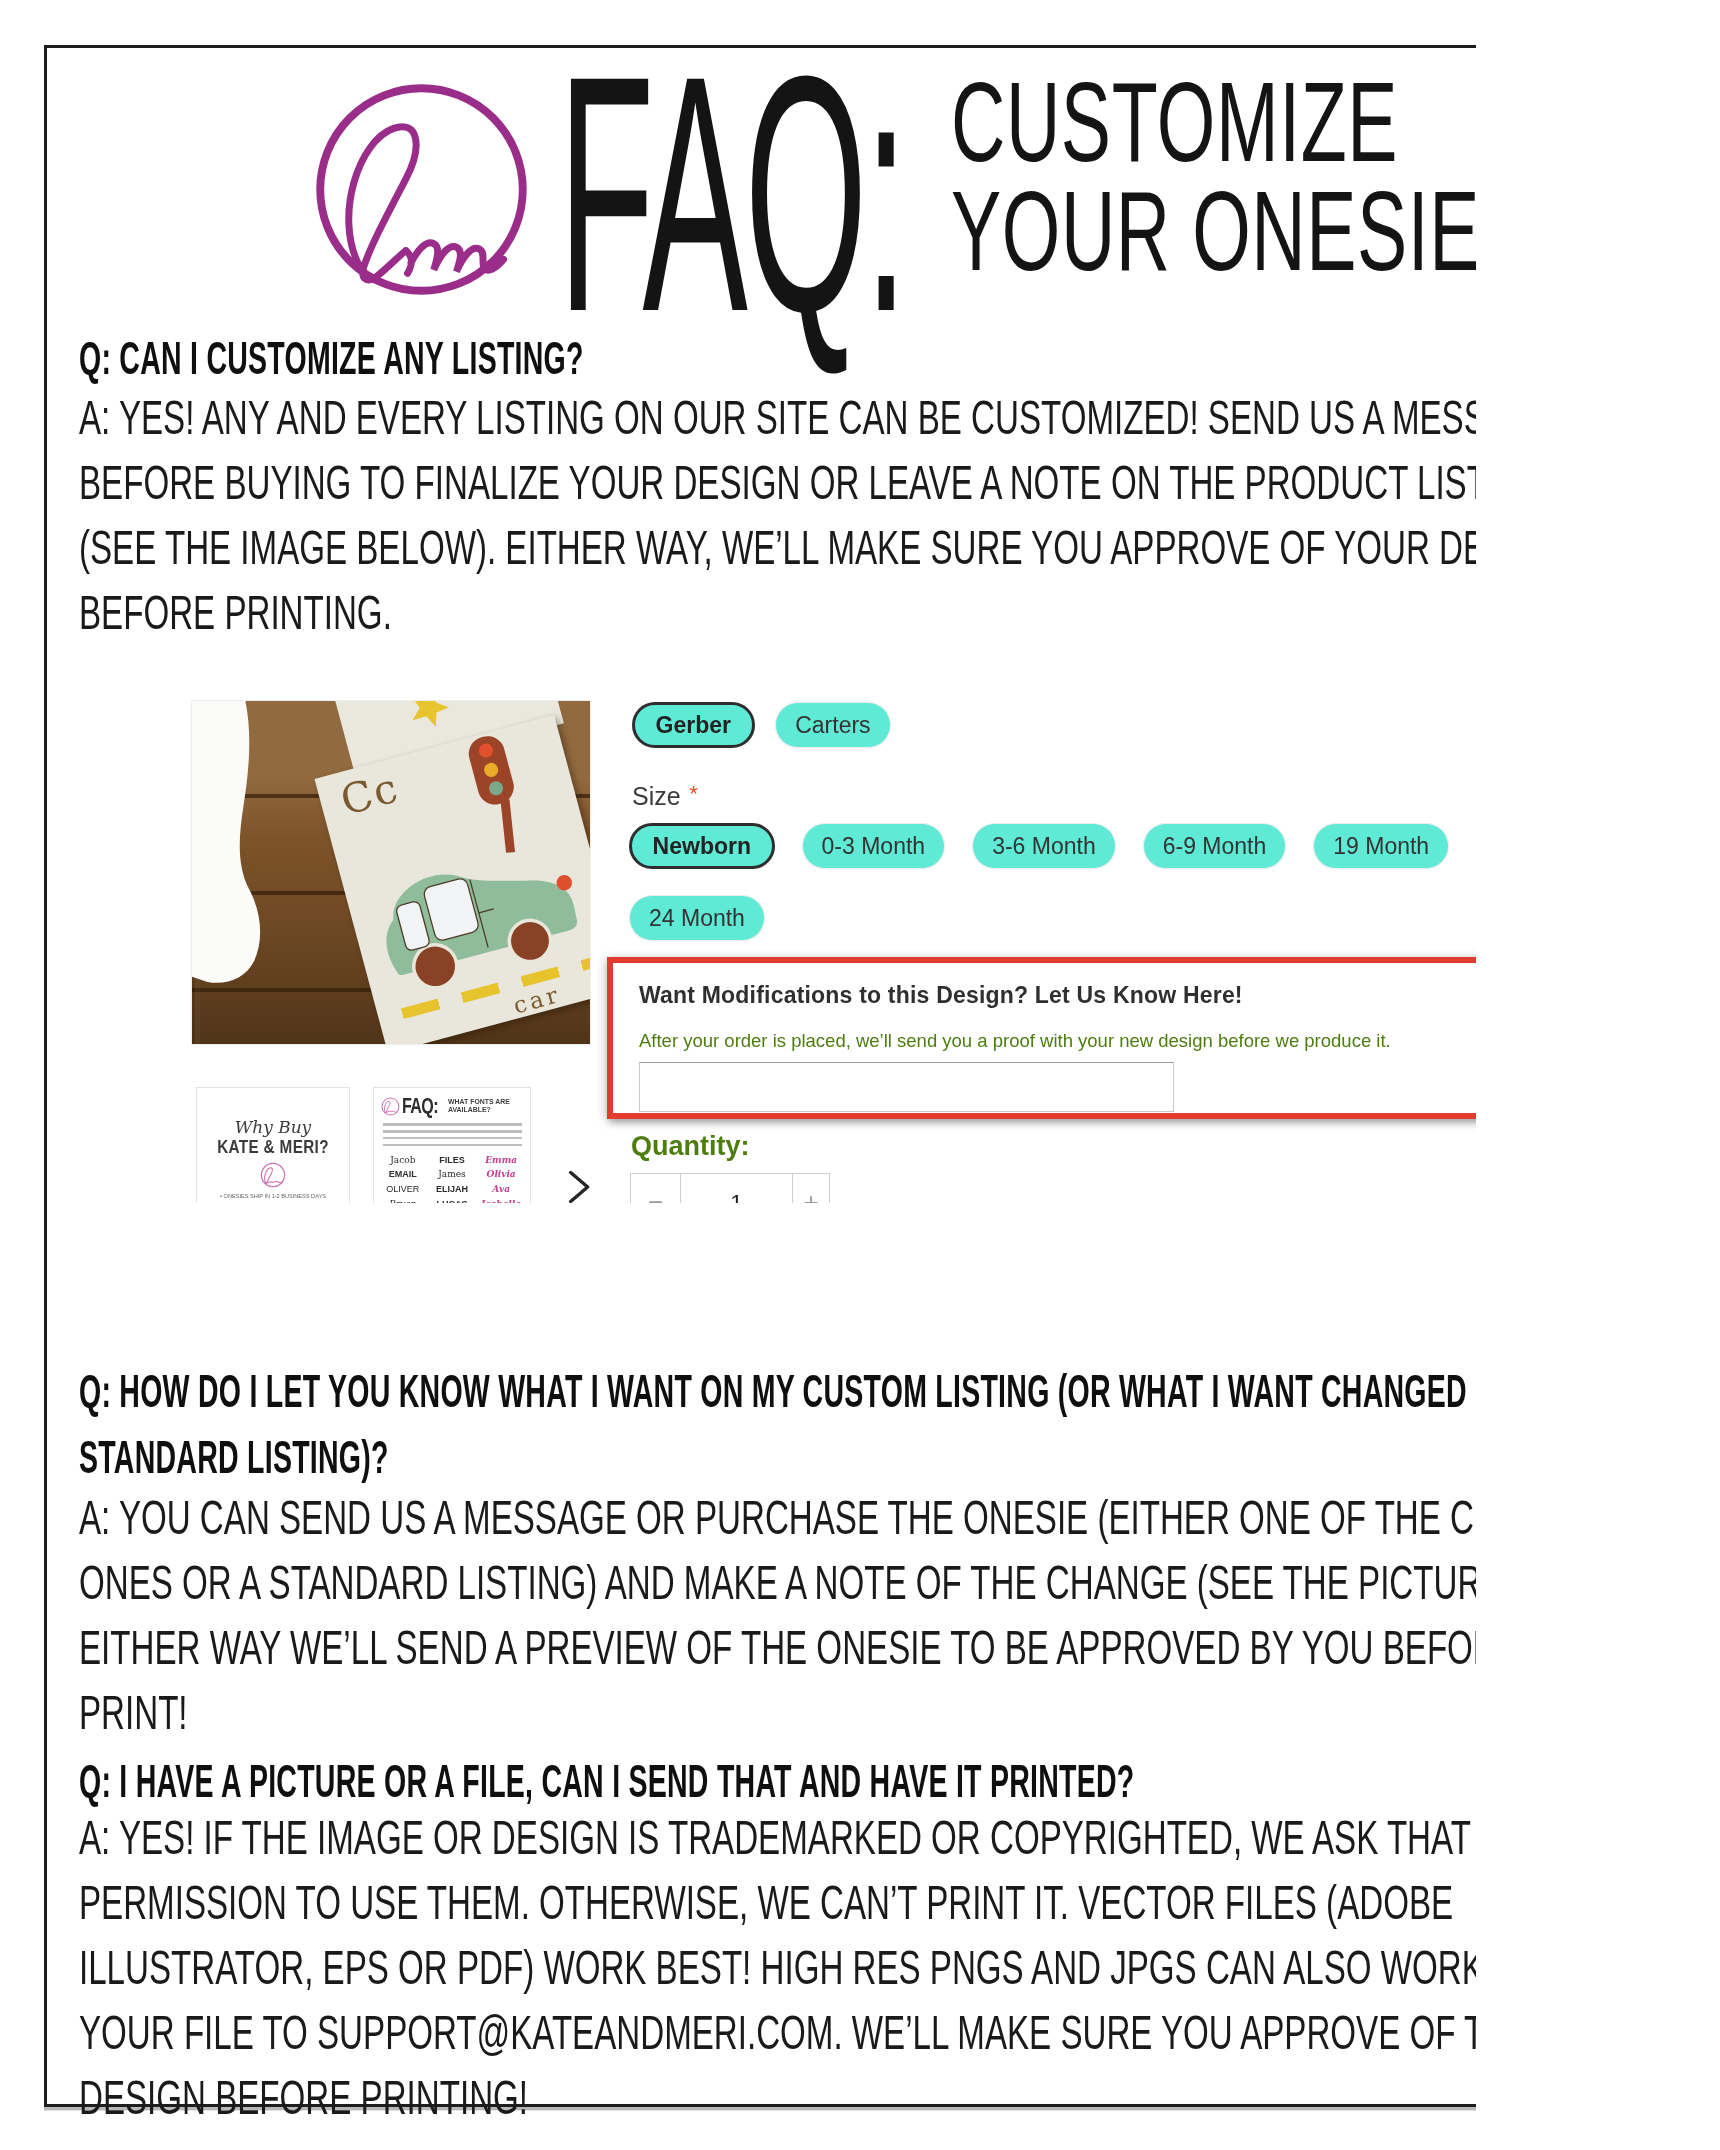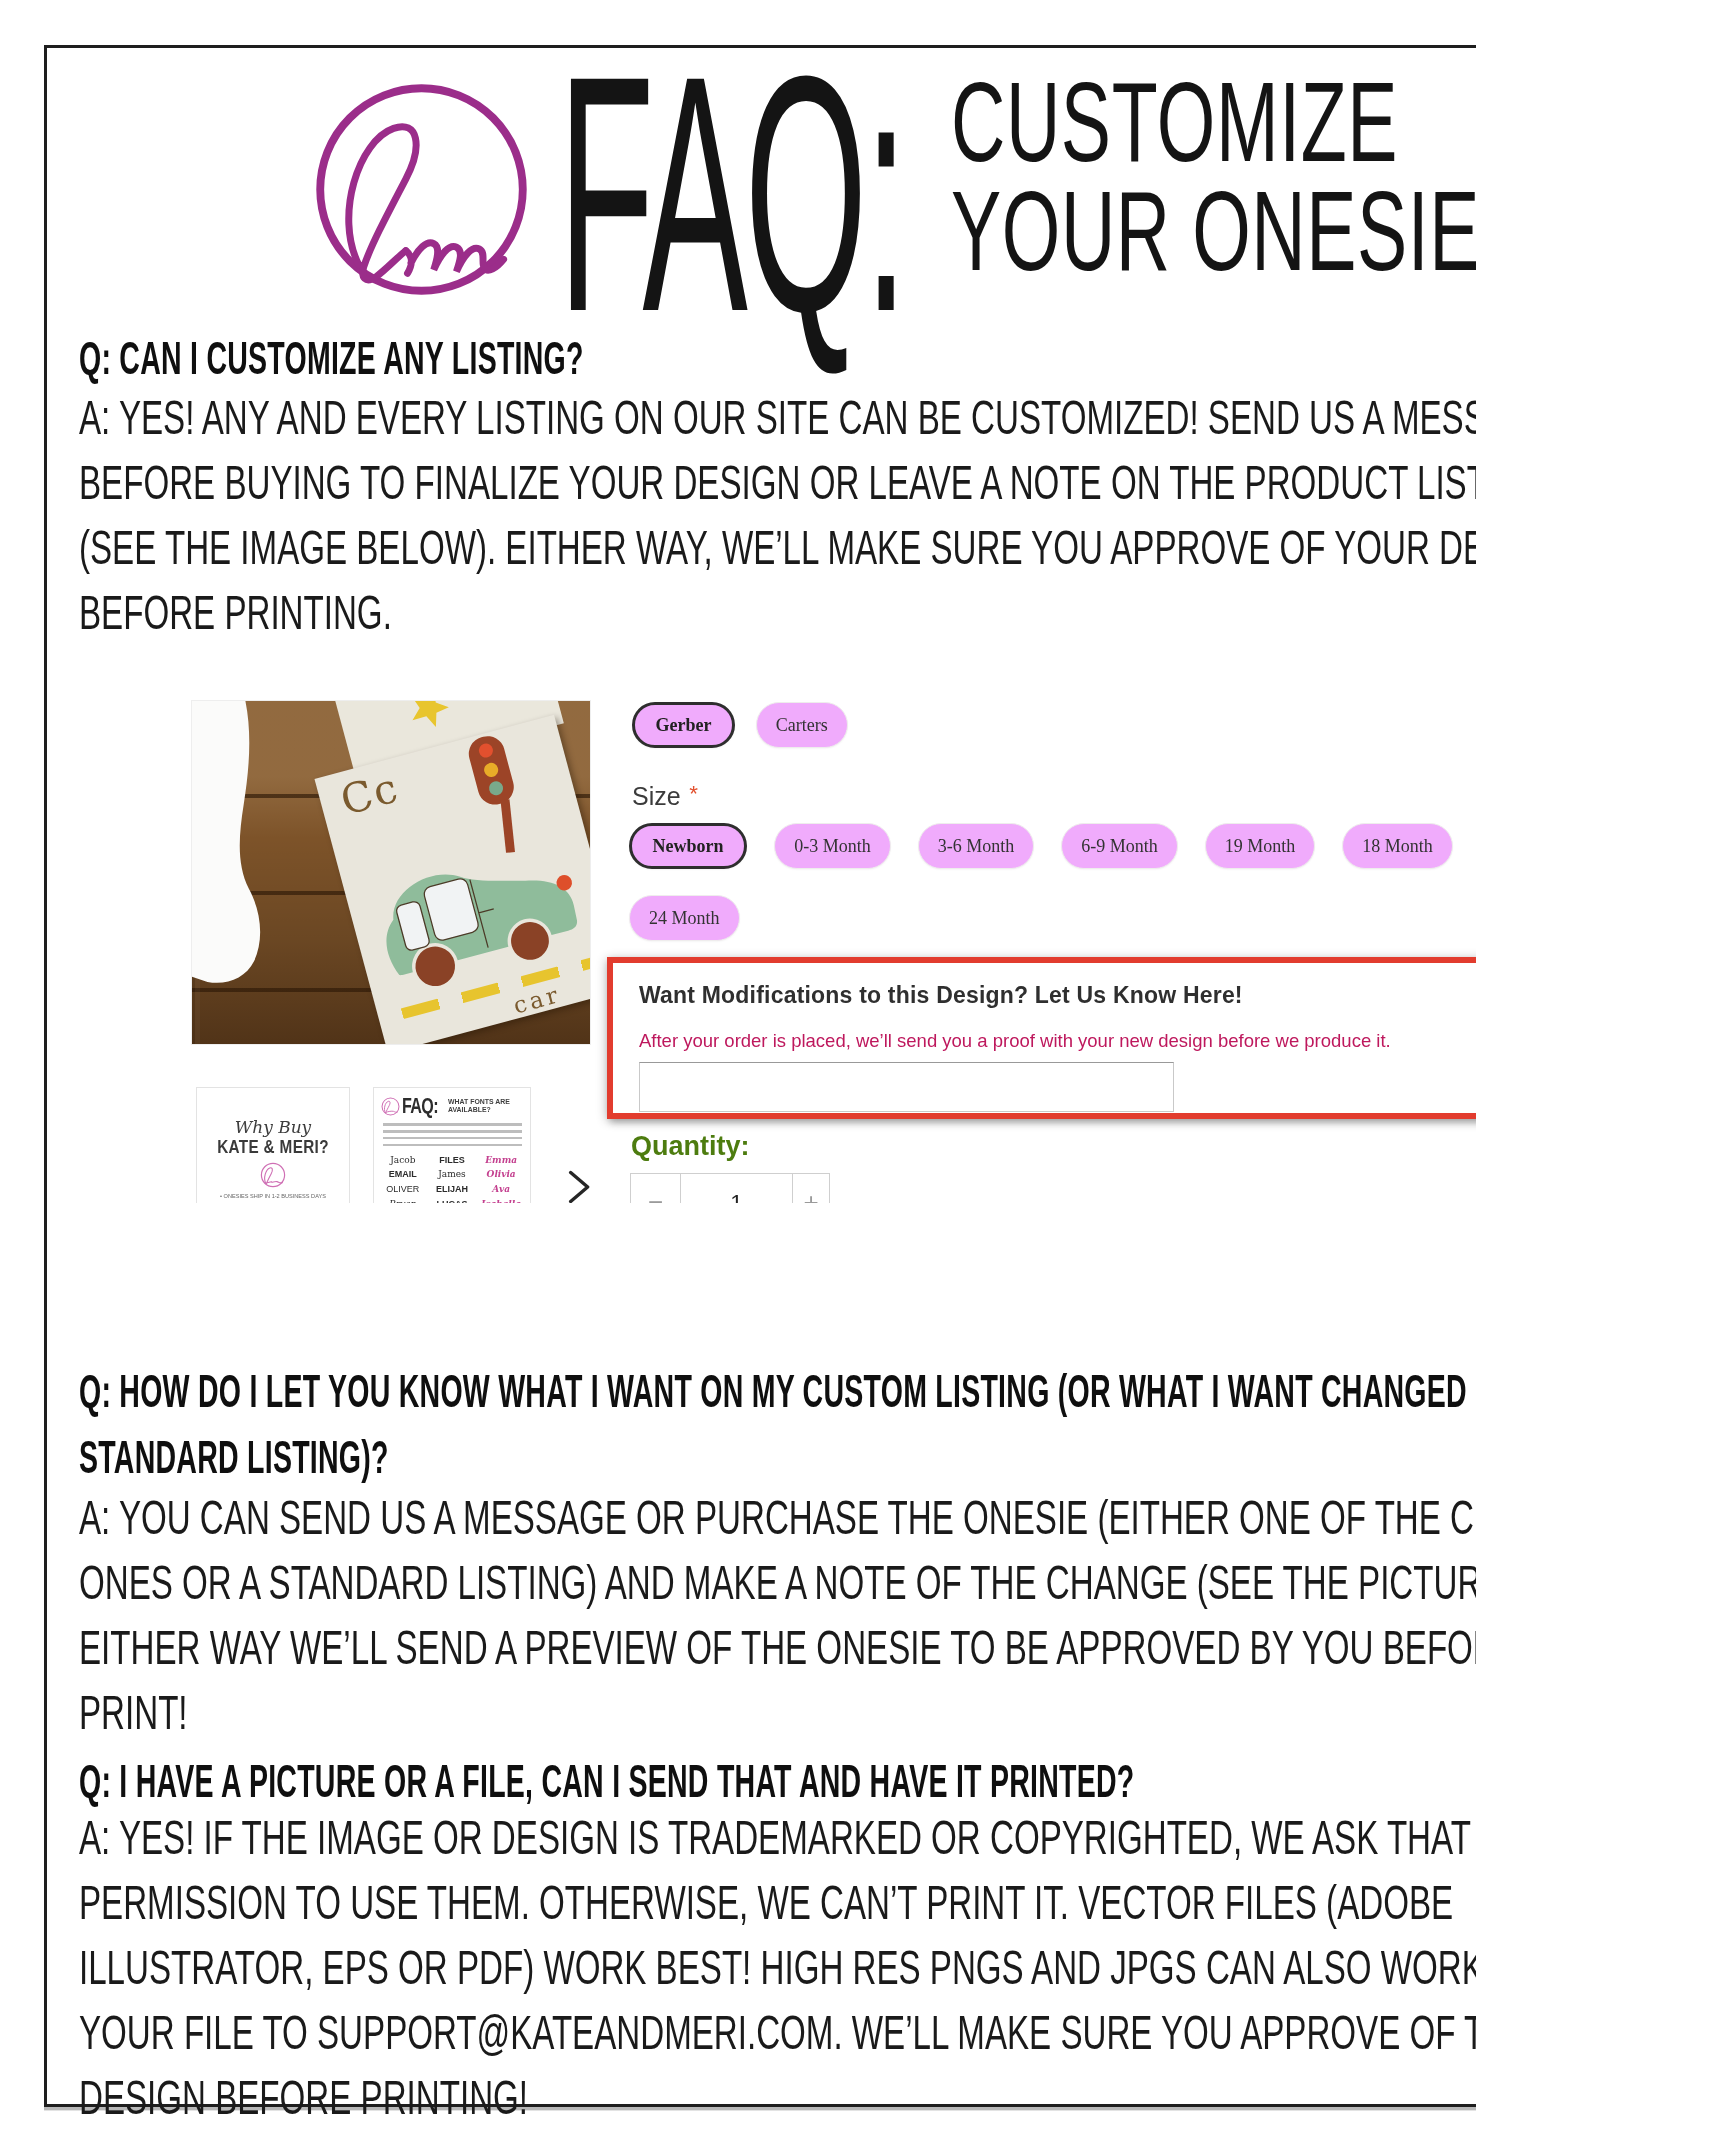--- a/index.html
+++ b/index.html
@@ -47,35 +47,35 @@
   .tl-dot{position:absolute;left:11.2px;width:13.8px;height:13.8px;border-radius:50%;}
   .tl-pole{position:absolute;left:170px;top:69px;width:8.6px;height:53px;background:#9c4427;transform:rotate(9deg);}
   .car-svg{position:absolute;left:13.8px;top:89px;}
   .road{position:absolute;left:24px;top:244px;width:224px;height:11.2px;
         background:repeating-linear-gradient(90deg,#e7c42e 0 38px,rgba(0,0,0,0) 38px 62px);}
   .carword{position:absolute;left:134px;top:258px;font-family:"DejaVu Serif",serif;font-size:23px;
            color:#7a5a2e;letter-spacing:3.4px;}
 
   
   .pill{display:inline-flex;align-items:center;justify-content:center;height:46px;
-        padding:0 19px;border-radius:25px;font-size:18px;color:#333;background:#f0abfc;
-        border:1.7px solid #efeded;box-shadow:0 0.9px 1.7px rgba(0,0,0,.04);box-sizing:border-box;white-space:nowrap;font-family:Liberation Serif, serif;}
+        padding:0 19px;border-radius:25px;font-size:23px;color:#333;background:#5eead4;
+        border:1.7px solid #efeded;box-shadow:0 0.9px 1.7px rgba(0,0,0,.04);box-sizing:border-box;white-space:nowrap;}
   .pill.sel{border:3.4px solid #2e2e2e;font-weight:bold;color:#222;padding:0 20.6px;}
   .brand-row{position:absolute;left:632px;top:22.4px;display:flex;gap:20.6px;}
   .size-label{position:absolute;left:632px;top:102px;font-size:25px;color:#3b3b3b;}
   .size-label .req{color:#e2502e;font-size:22.4px;margin-left:8.6px;position:relative;top:-4.3px;}
   .size-row1{position:absolute;left:629px;top:143px;display:flex;gap:27px;}
   .size-row2{position:absolute;left:629px;top:215px;display:flex;}
 
   
   .modbox{position:absolute;left:607px;top:277px;width:882px;height:162px;background:#fff;
           border:6px solid #e23c2e;box-sizing:border-box;
           box-shadow:0 1.7px 10.3px rgba(0,0,0,.30),3.4px 4.3px 6.9px rgba(0,0,0,.22);}
   .mb-title{margin:19px 0 0 26px;font-size:23px;font-weight:bold;color:#2f2f2f;letter-spacing:0.2px;}
-  .mb-note{margin:20.6px 0 0 26px;font-size:18.5px;color:#be185d;white-space:nowrap;}
+  .mb-note{margin:20.6px 0 0 26px;font-size:18.5px;color:#4d7c0f;white-space:nowrap;}
   .mb-input{display:block;margin:10.3px 0 0 26px;width:535px;height:50px;background:#fff;
             border:0.9px solid #c9c9c9;border-top-color:#999;box-sizing:border-box;outline:none;
             font-size:20.6px;padding:0 8.6px;}
 
   
   .qty-label{position:absolute;left:631px;top:451px;font-size:27px;font-weight:600;color:#4d7c0f;}
   .stepper{position:absolute;left:630px;top:493px;width:200px;height:60px;background:#fff;
            border:1.7px solid #cfcfcf;display:flex;box-sizing:border-box;}
   .st-cell{display:flex;align-items:center;justify-content:center;height:57px;}
   .st-minus{width:49px;border-right:1.7px solid #cfcfcf;color:#9a9a9a;font-size:26px;}

